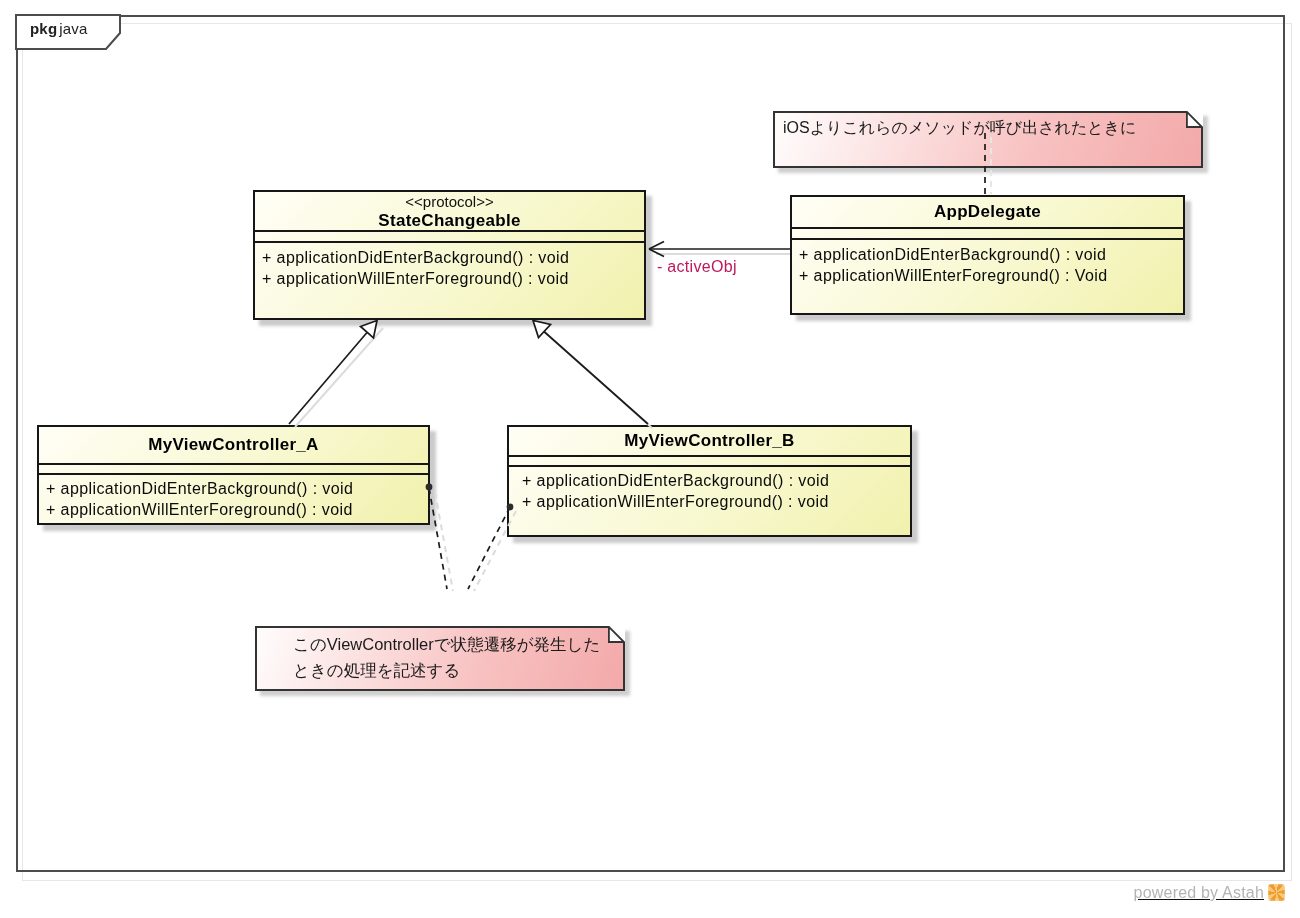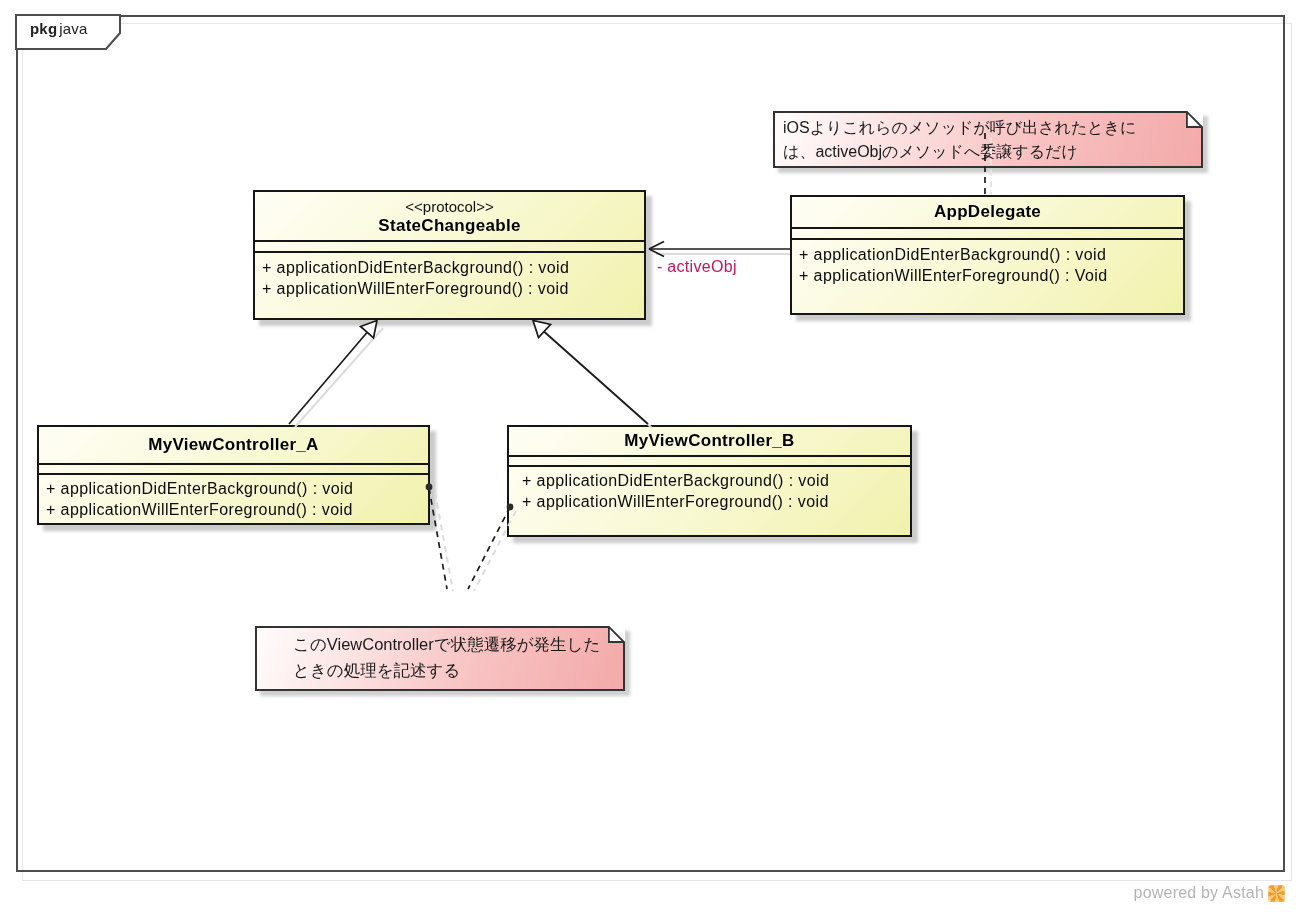--- a/index.html
+++ b/index.html
@@ -34,21 +34,21 @@
               background:linear-gradient(110deg,#fffdfd 0%,#f8c2c2 60%,#f3a9a9 100%);
               box-shadow:5px 5px 3px rgba(160,160,160,.5);
               padding:3px 8px; font-size:16px; color:#1a1a1a;margin-top:36px; }
   .uml-note .fold { position:absolute; top:-2px; right:-2px; }
 
   .assoc-label { position:absolute; font-size:16px; color:#be185d; letter-spacing:.3px; }
 
   .connector-layer { position:absolute; left:0; top:0; width:1300px; height:918px;
                      pointer-events:none; }
 
-  .footer { position:absolute; top:884px; right:15px; display:flex; align-items:flex-end; gap:4px; }
+  .footer { position:absolute; top:884px; right:15px; display:flex; align-items:flex-start; gap:4px;text-decoration:underline; }
   .footer-text { font-size:16px; color:#b4b4b4; letter-spacing:.2px; }
   .astah-logo { width:17px; height:17px; border-radius:3px;
                 background:repeating-conic-gradient(from 10deg,#ef9b2d 0 30deg,#f9c778 30deg 60deg);
                 box-shadow:inset 0 0 2px rgba(255,255,255,.8); }
 </style>
 </head>
 <body>
 
 <div class="canvas">
 
@@ -56,21 +56,21 @@
   <div class="pkg-frame"></div>
 
   <svg class="pkg-tab-svg" width="110" height="38">
     <path d="M1 1 H105 V19 L91 35 H1 Z" fill="#ffffff" stroke="#4c4c4c" stroke-width="2"></path>
   </svg>
   <div class="pkg-tab-text">
     <b>pkg</b><span>java</span>
   </div>
 
   <div class="uml-class" style="left:253px; top:190px; width:393px; height:130px;">
-    <div class="cls-head" style="height:48px;text-align:right;">
+    <div class="cls-head" style="height:38px;text-align:right;">
       <div class="cls-stereotype">&lt;&lt;protocol&gt;&gt;</div>
       <div class="cls-name">StateChangeable</div>
     </div>
     <div class="cls-attrs"></div>
     <div class="cls-ops">
       <div class="op">+ applicationDidEnterBackground() : void</div>
       <div class="op">+ applicationWillEnterForeground() : void</div>
     </div>
   </div>
 
@@ -102,21 +102,20 @@
     </div>
     <div class="cls-attrs" style="height:12px;"></div>
     <div class="cls-ops" style="padding-top:3px; padding-left:13px;">
       <div class="op">+ applicationDidEnterBackground() : void</div>
       <div class="op">+ applicationWillEnterForeground() : void</div>
     </div>
   </div>
 
   <div class="uml-note" style="left:773px; top:75px; width:430px; height:57px; line-height:24px;">
     <div>iOSよりこれらのメソッドが呼び出されたときに</div>
-    <div>は、activeObjのメソッドへ委譲するだけ</div>
     <svg class="fold" width="17" height="17">
       <polygon points="0,0 17,0 17,17" fill="#ffffff"></polygon>
       <polygon points="0.9,0.9 16,16 0.9,16" fill="#fdfbfb" stroke="#333" stroke-width="1.8"></polygon>
     </svg>
   </div>
 
   <div class="uml-note" style="left:255px; top:590px; width:370px; height:65px; line-height:26px; font-size:16.5px;padding-left:36px;">
     <div>このViewControllerで状態遷移が発生した</div>
     <div>ときの処理を記述する</div>
     <svg class="fold" width="17" height="17">

